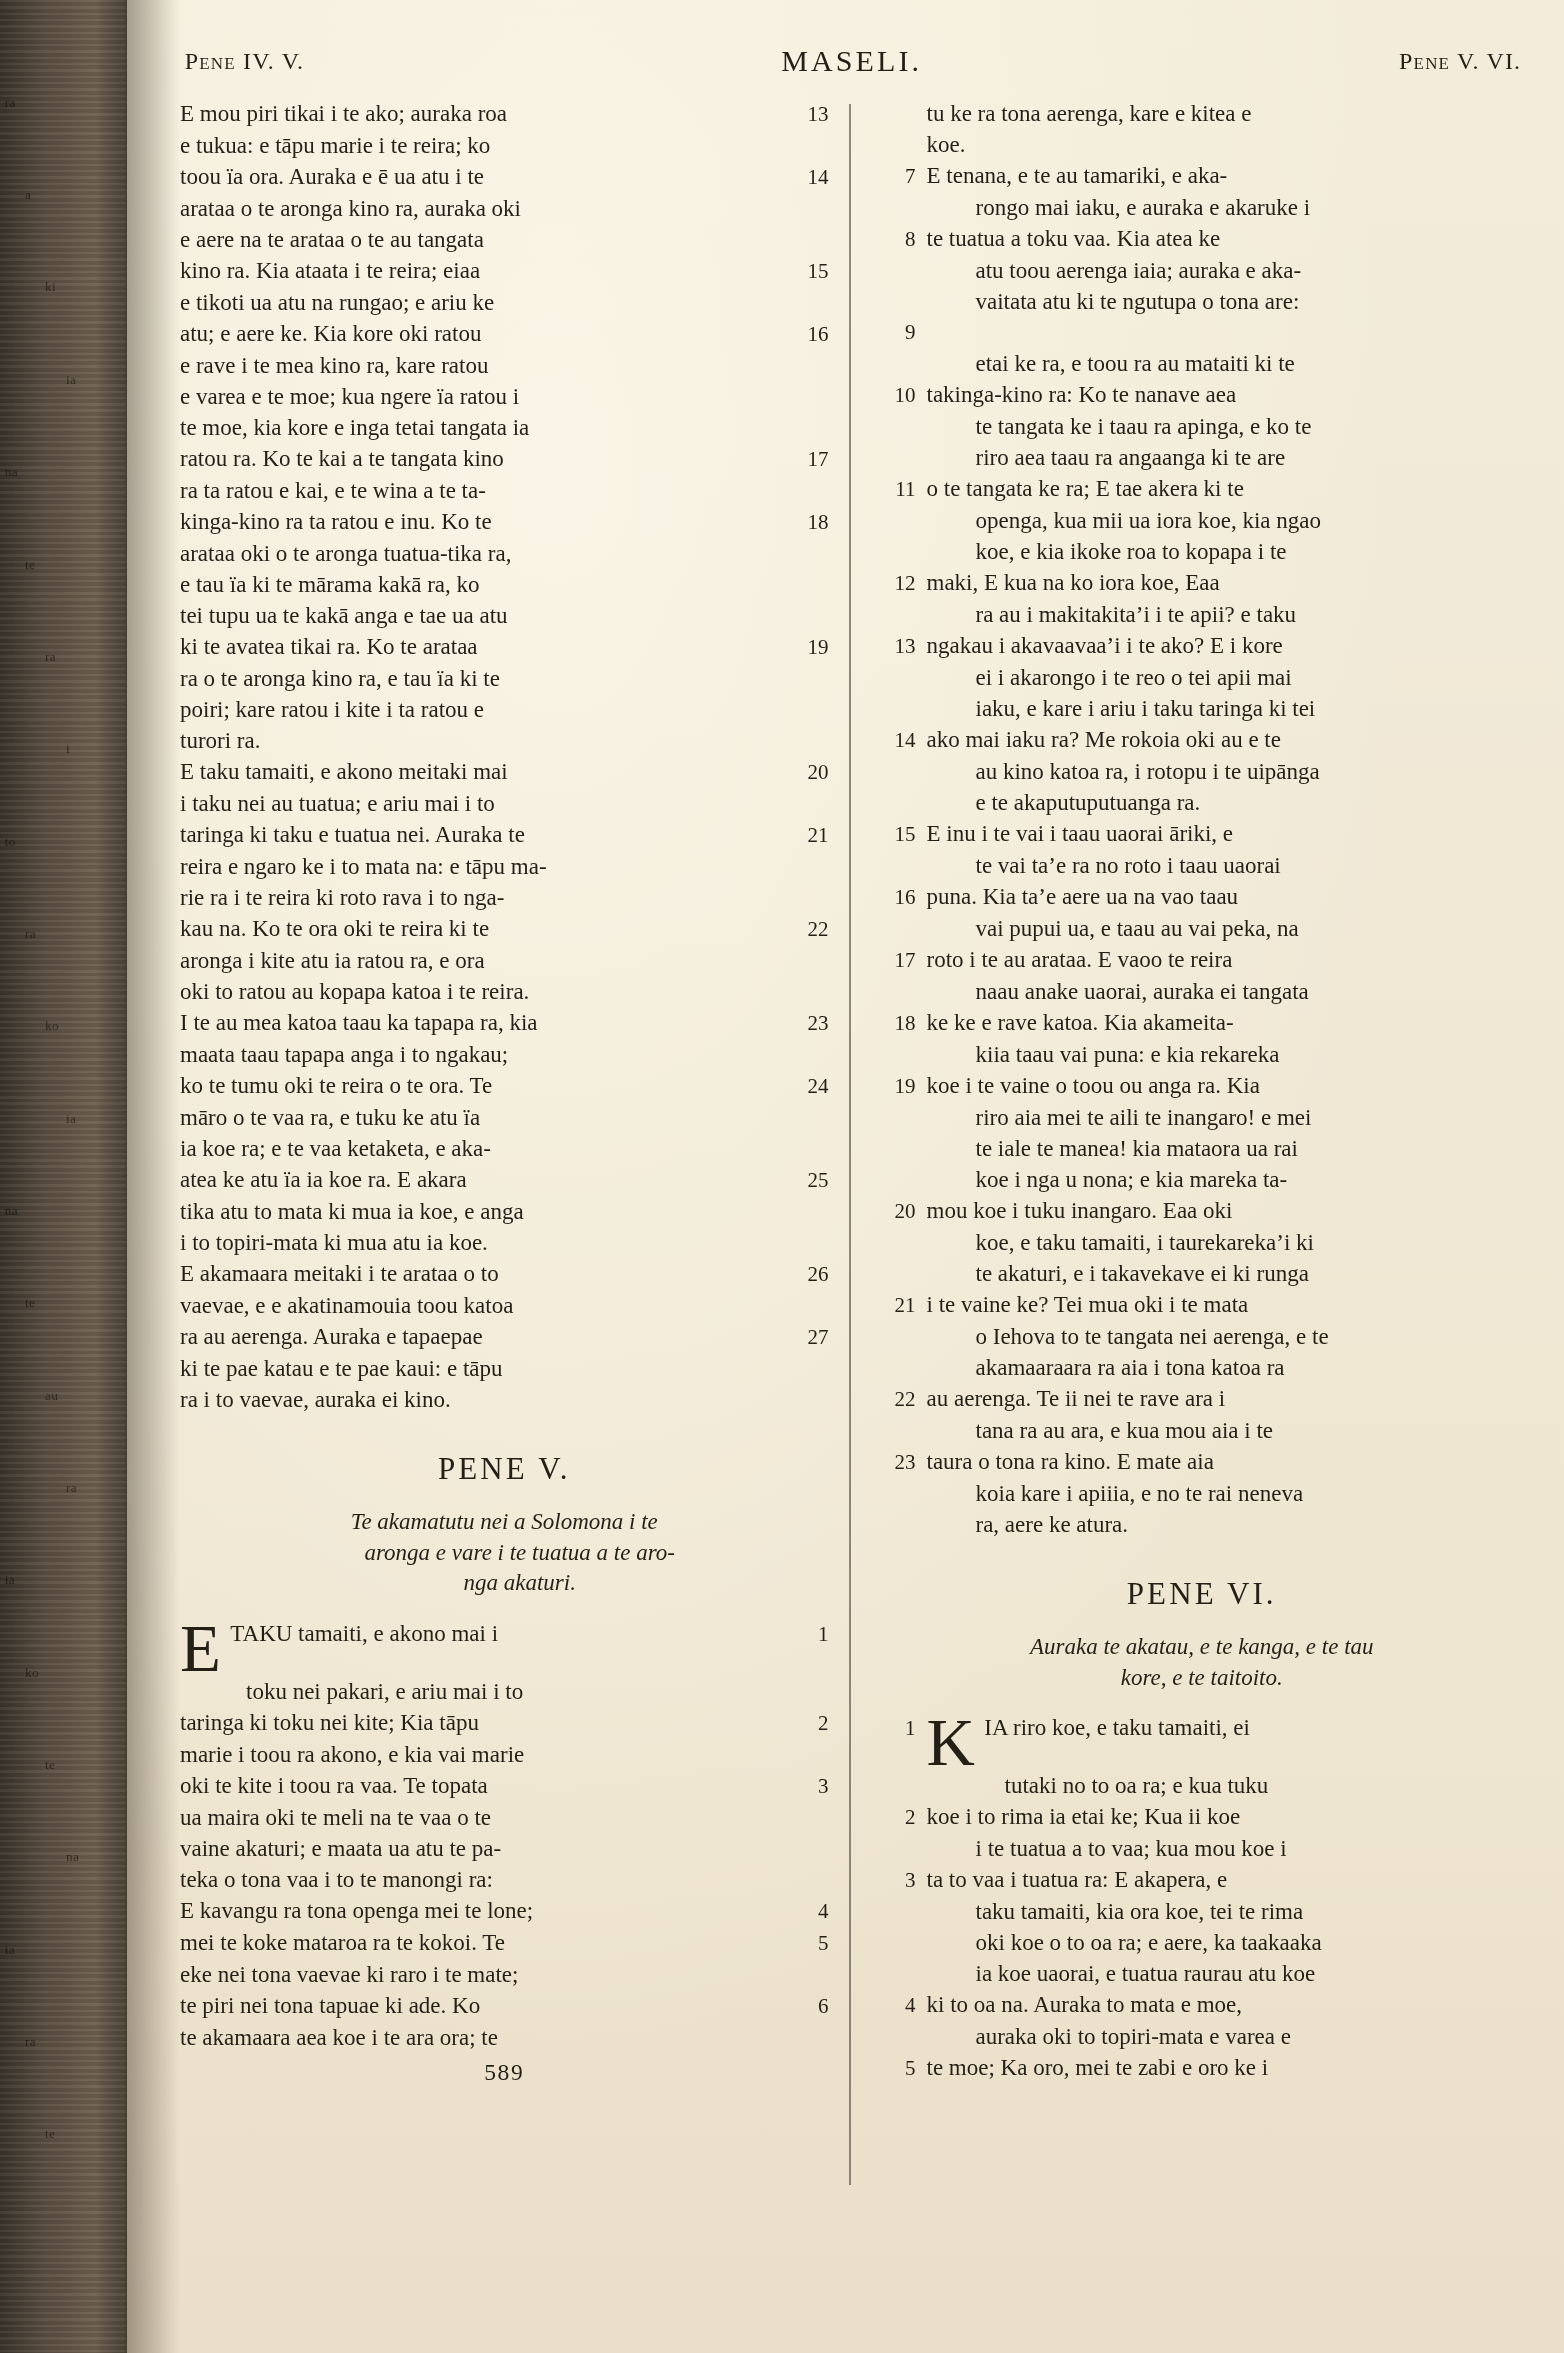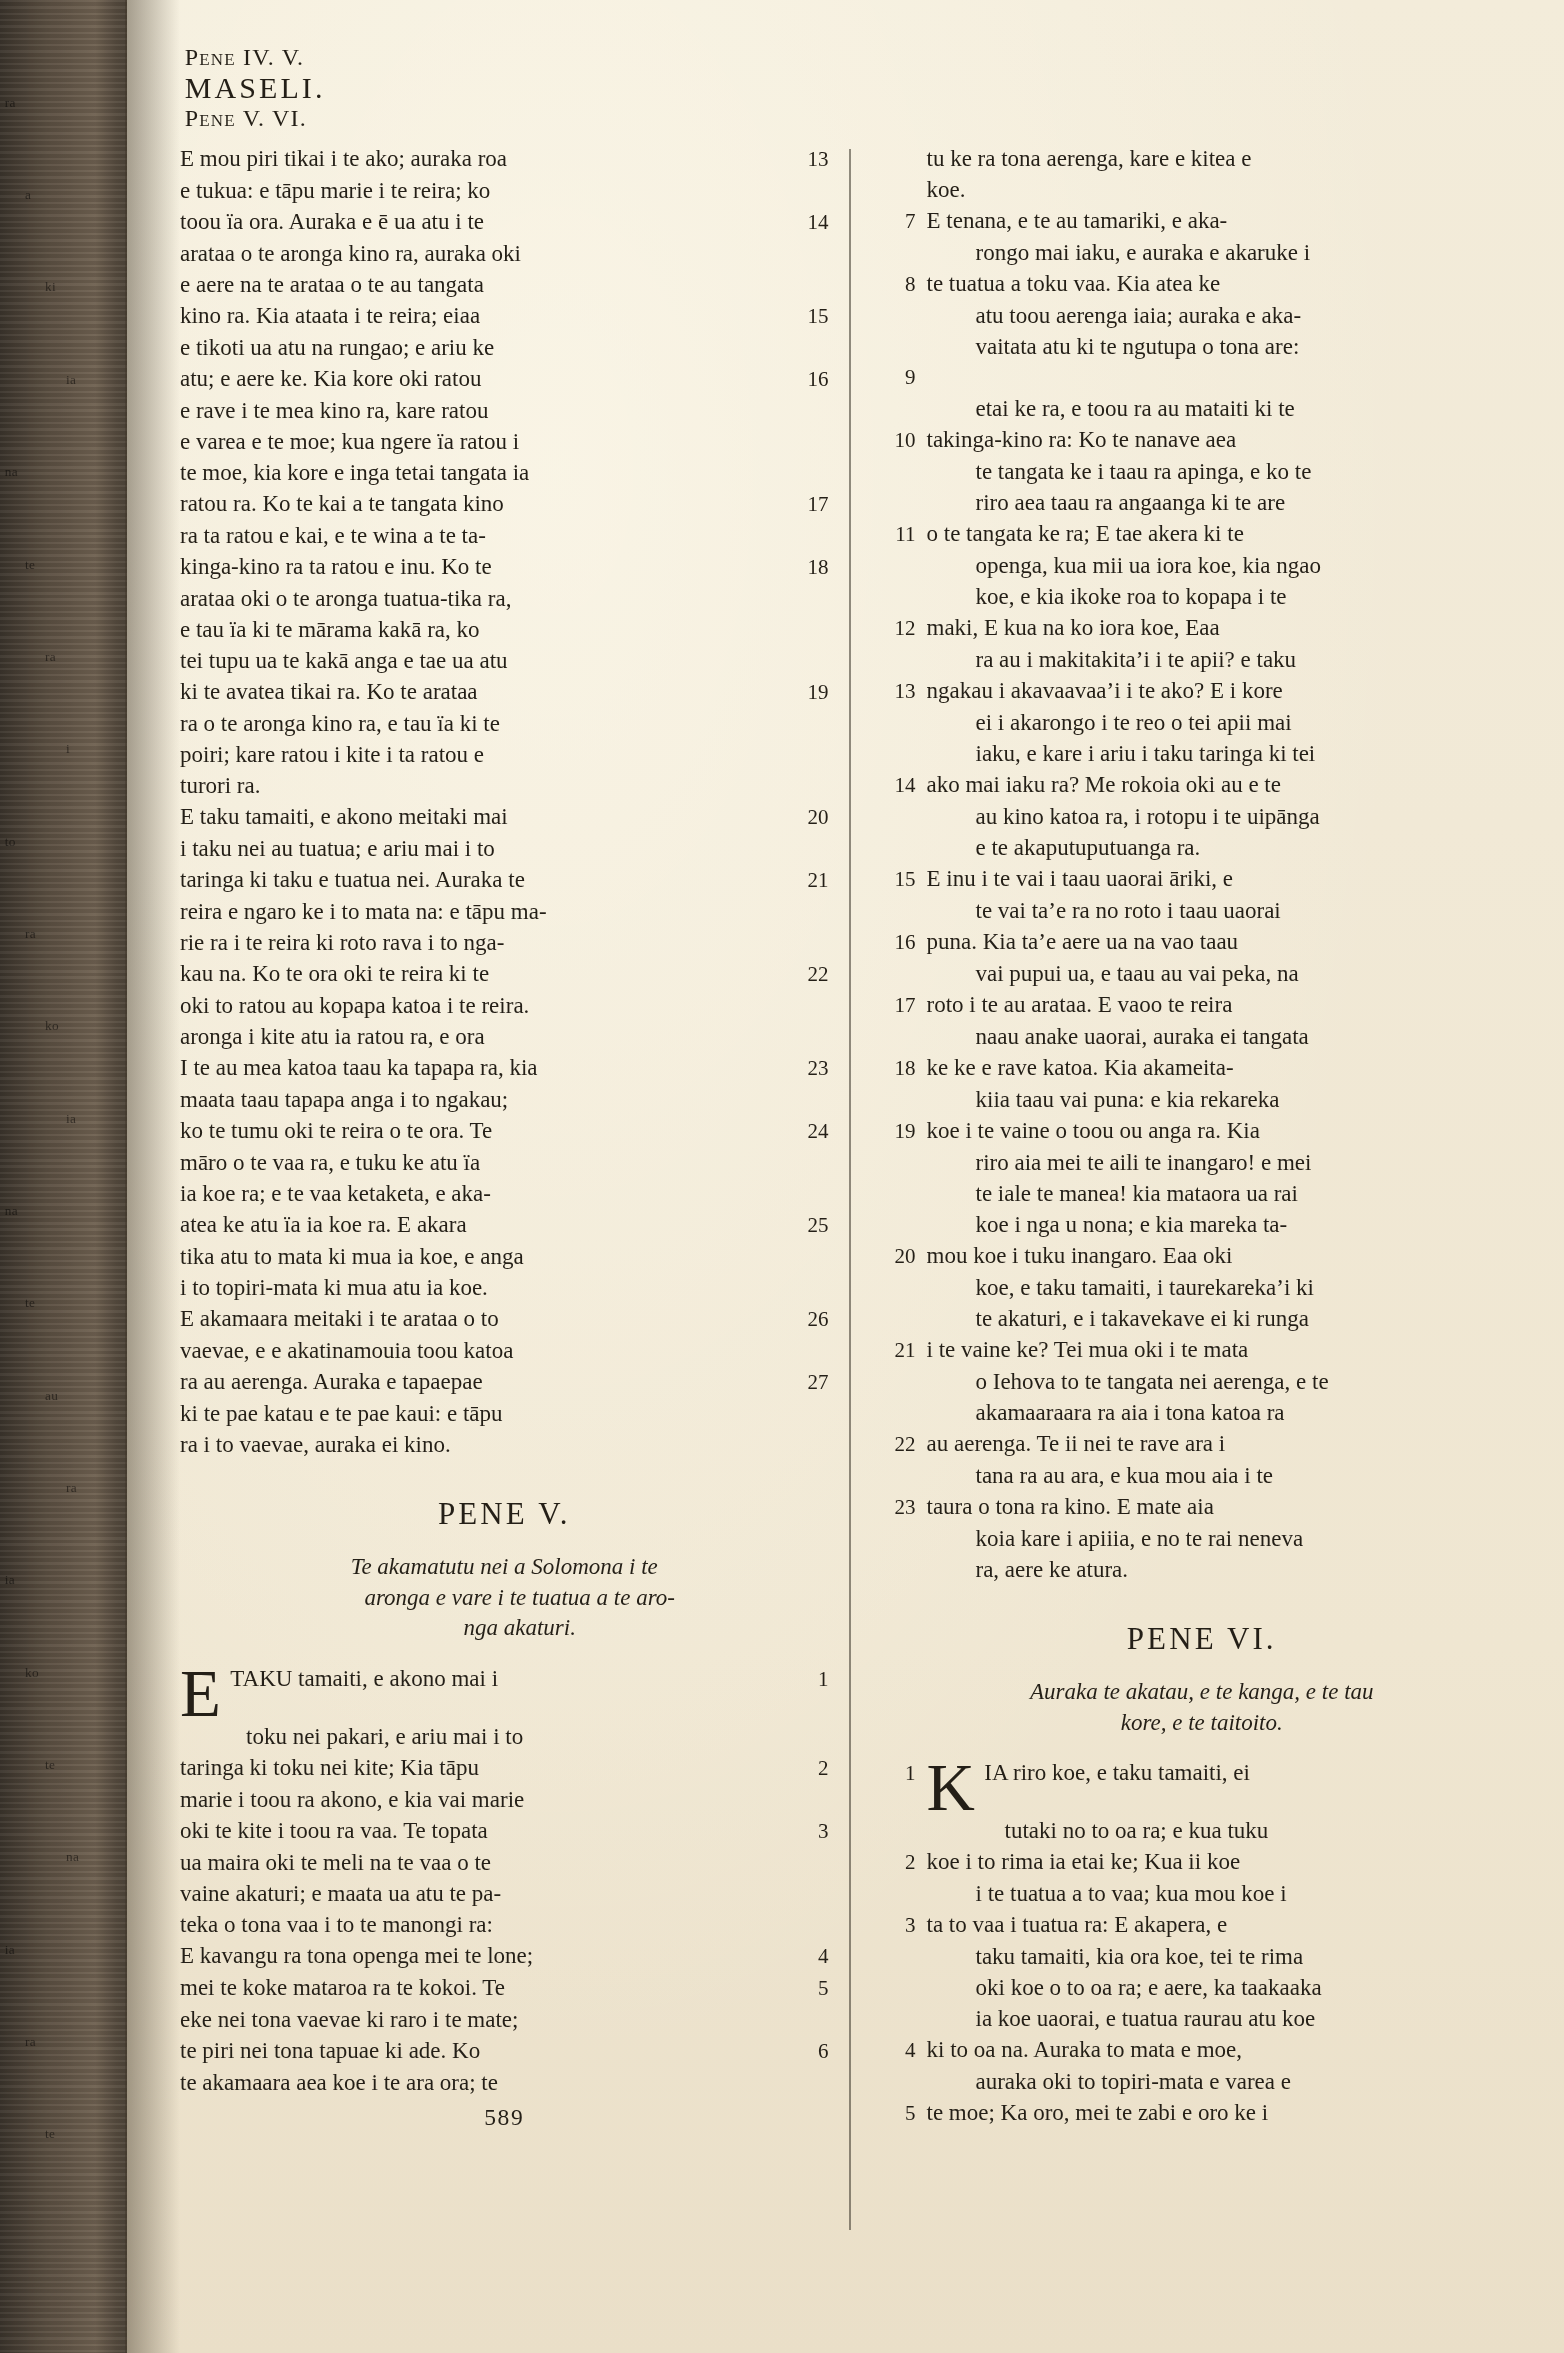--- a/index.html
+++ b/index.html
@@ -70,27 +70,26 @@
     left: 180px;
     top: 44px;
     width: 1346px;
     height: 2269px;
     color: #241f17;
   }
 
   
   .runhead {
     display: flex;
-    align-items: flex-start;
+    align-items: center;
     justify-content: space-between;
     font-size: 24px;
     letter-spacing: 0.8px;
-    margin-bottom: 11px;
+    margin-bottom: 20px;
     padding: 0 4.7px;
-    flex-direction: column;
   }
   .runhead .side {
     font-variant: small-caps;
     font-size: 24px;
     letter-spacing: 1.2px;
   }
   .runhead .center {
     font-size: 30px;
     letter-spacing: 3.1px;
   }
@@ -290,25 +289,25 @@
           </div>
           <div class="pline">
             <div class="body">rie ra i te reira ki roto rava i to nga-</div>
             <div class="num"></div>
           </div>
           <div class="pline">
             <div class="body">kau na.    Ko te ora oki te reira ki te</div>
             <div class="num">22</div>
           </div>
           <div class="pline">
+            <div class="body">aronga i kite atu ia ratou ra, e ora</div>
+            <div class="num"></div>
+          </div>
+          <div class="pline">
             <div class="body">oki to ratou au kopapa katoa i te reira.</div>
-            <div class="num"></div>
-          </div>
-          <div class="pline">
-            <div class="body">aronga i kite atu ia ratou ra, e ora</div>
             <div class="num"></div>
           </div>
           <div class="pline">
             <div class="body">I te au mea katoa taau ka tapapa ra, kia</div>
             <div class="num">23</div>
           </div>
           <div class="pline">
             <div class="body">maata taau tapapa anga i to ngakau;</div>
             <div class="num"></div>
           </div>

